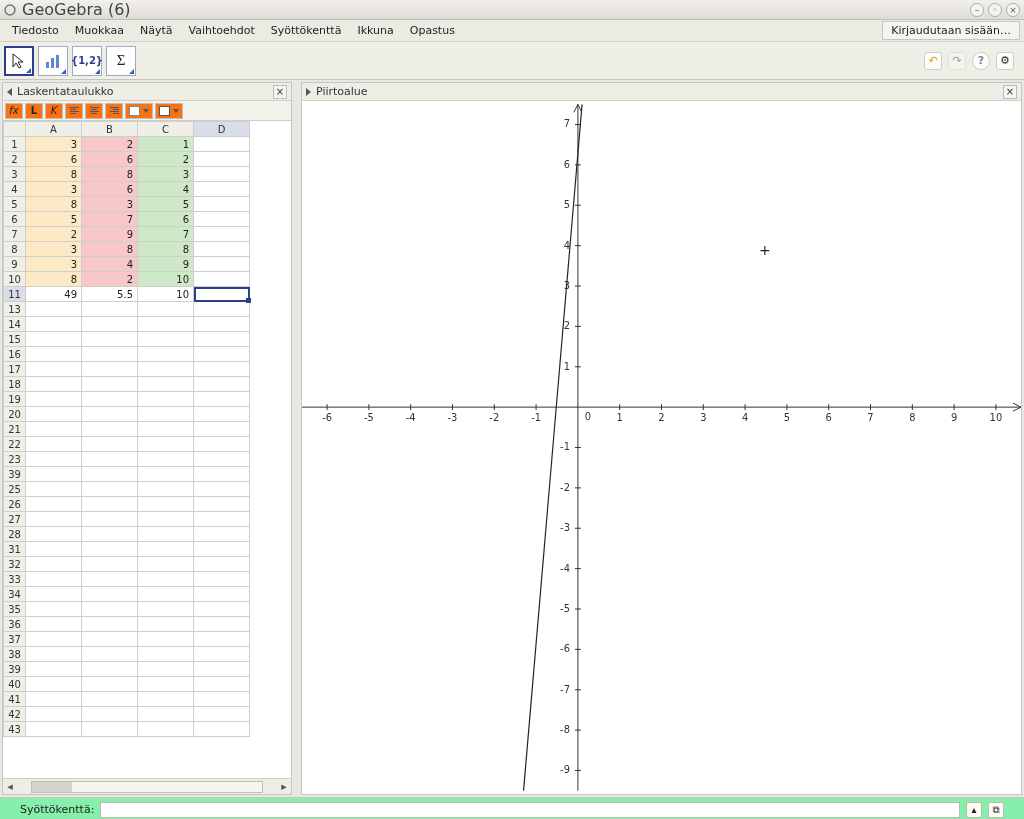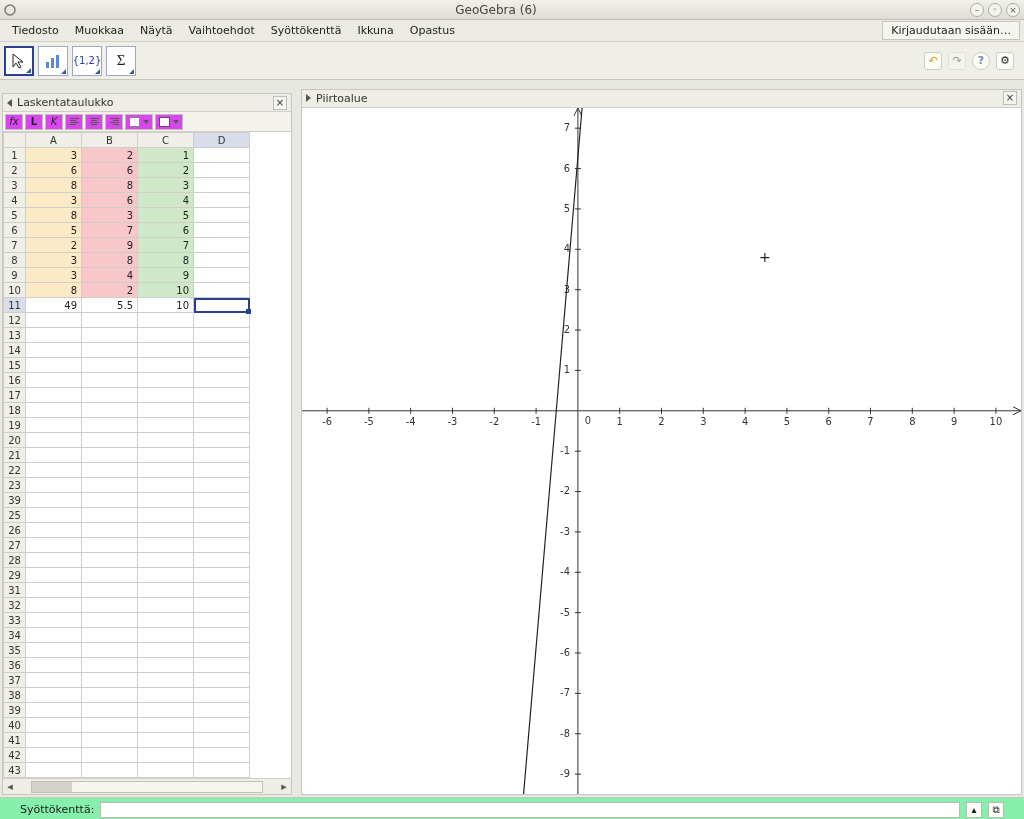--- a/index.html
+++ b/index.html
@@ -1,44 +1,44 @@
 <!DOCTYPE html>
 <html><head>
 <meta charset="utf-8">
 <style>
   * { box-sizing: border-box; margin: 0; padding: 0; }
   html, body { width: 1024px; height: 819px; font-family: "DejaVu Sans", Arial, sans-serif; font-size: 11px; color: #222; background: #e8e8e2; overflow: hidden; }
   .titlebar { height: 20px; background: linear-gradient(#f1f0ea,#dedcd4); border-bottom: 1px solid #bfbfb8; display: flex; align-items: center; padding: 0 4px; }
   .titlebar .icon { width: 12px; height: 12px; margin-right: 6px; display:inline-block; }
-  .titlebar .title { flex: 1; text-align: center; color: #444; font-size: 12px; }
+  .titlebar .title { flex: 1; color: #444; font-size: 16px; }
   .winbtns { display: flex; gap: 4px; margin-left: auto; }
   .winbtn { width: 14px; height: 14px; border: 1px solid #aaa; border-radius: 50%; background: #f5f5f0; color:#555; font-size:9px; line-height:12px; text-align:center; }
   .menubar { height: 22px; background: #ebeae3; border-bottom: 1px solid #d0cec7; display: flex; align-items: center; padding: 0 4px; }
   .menubar .menu-item { padding: 2px 8px; color:#222; cursor:default; }
   .menubar .login { margin-left:auto; border:1px solid #c7c5bd; padding:2px 8px; background:#f5f5ef; font-size:11px; }
 
   .toolbar { height: 38px; background: #efeee7; border-bottom: 1px solid #c7c5bd; display:flex; align-items:center; padding: 2px 4px; gap: 4px; }
   .tool { width:30px; height:30px; border:1px solid #9da8c4; background:#fff; display:flex; align-items:center; justify-content:center; position:relative; }
   .tool.selected { border:2px solid #2a3f8f; }
   .tool .corner { position:absolute; bottom:1px; right:1px; width:0; height:0; border-left:5px solid transparent; border-bottom:5px solid #3a5aaa; }
   .toolbar-right { margin-left:auto; display:flex; align-items:center; gap:6px; padding-right:6px; }
   .toolbar-right .sbtn { width:18px; height:18px; border:1px solid #ccc; border-radius:3px; background:#fdfdf8; display:flex; align-items:center; justify-content:center; }
 
-  .main { display:flex; height: calc(819px - 20px - 22px - 38px - 22px); align-items: flex-end; }
+  .main { display:flex; height: calc(819px - 20px - 22px - 38px - 22px); }
   .panel { display:flex; flex-direction:column; border:1px solid #c7c5bd; background:#fff; }
   .panel-left { width: 290px; margin: 2px 2px 2px 2px; }
   .panel-right { flex:1; margin: 2px 2px 2px 7px; }
   .panel-header { height:18px; background:#eeede6; border-bottom:1px solid #d0cec7; display:flex; align-items:center; padding:0 4px; font-size:11px; color:#333; }
   .panel-header .tri { width:0; height:0; border-top:4px solid transparent; border-bottom:4px solid transparent; margin-right:5px; }
   .panel-left .panel-header .tri { border-right:5px solid #555; }
   .panel-right .panel-header .tri { border-left:5px solid #555; }
   .panel-header .close { margin-left:auto; width:14px; height:14px; border:1px solid #bbb; background:#f5f5f0; line-height:12px; font-size:10px; text-align:center; }
 
   .ss-toolbar { height:20px; border-bottom:1px solid #d0cec7; background:#f3f2eb; display:flex; align-items:center; padding:0 2px; gap:2px; }
-  .ssbtn { height:16px; min-width:18px; border:1px solid #c0beb6; background:#d946ef; display:flex; align-items:center; justify-content:center; padding:0 3px; font-size:10px; }
+  .ssbtn { height:16px; min-width:18px; border:1px solid #c0beb6; background:#f97316; display:flex; align-items:center; justify-content:center; padding:0 3px; font-size:10px; }
   .ssbtn.bold { font-weight:bold; }
   .ssbtn.italic { font-style:italic; }
   .ssbtn .dd { margin-left:3px; width:0;height:0;border-left:3px solid transparent;border-right:3px solid transparent;border-top:4px solid #555; }
   .ssbtn.fill { width:28px; }
   .ssbtn.fill .sw { width:14px;height:10px;border:1px solid #888; }
   .ssbtn .alignbars { display:flex; flex-direction:column; gap:1px; }
   .ssbtn .alignbars span { display:block; height:1px; background:#555; }
 
   .grid-wrap { flex:1; display:flex; flex-direction:column; overflow:hidden; }
   .grid-scroll { overflow-x:auto; overflow-y:scroll; flex:1; }
@@ -105,21 +105,21 @@
   </div>
   <div class="tool">
     <svg width="18" height="18" viewBox="0 0 18 18">
         <rect x="2" y="10" width="3" height="6" fill="#5b87d6"></rect>
         <rect x="7" y="6" width="3" height="10" fill="#5b87d6"></rect>
         <rect x="12" y="3" width="3" height="13" fill="#5b87d6"></rect>
       </svg>
     <span class="corner"></span>
   </div>
   <div class="tool">
-    <span style="color:#2a3f8f;font-weight:normal;font-size:10px;">{1,2}</span>
+    <span style="color:#2a3f8f;font-weight:bold;font-size:10px;">{1,2}</span>
     <span class="corner"></span>
   </div>
   <div class="tool">
     <span style="font-size:15px;font-family:serif;">Σ</span>
     <span class="corner"></span>
   </div>
   <div class="toolbar-right">
     <div class="sbtn">
         <span style="color:#d6a21c;">↶</span>
       </div>
@@ -262,27 +262,20 @@
                 <td class="colD "></td>
               </tr>
               <tr class="sumrow">
                 <th class="rowhead sel">11</th>
                 <td class=" ">49</td>
                 <td class=" ">5.5</td>
                 <td class=" ">10</td>
                 <td class=" sel"></td>
               </tr>
               <tr class="">
-                <th class="rowhead ">12</th>
-                <td class=" "></td>
-                <td class=" "></td>
-                <td class=" "></td>
-                <td class=" "></td>
-              </tr>
-              <tr class="">
                 <th class="rowhead ">13</th>
                 <td class=" "></td>
                 <td class=" "></td>
                 <td class=" "></td>
                 <td class=" "></td>
               </tr>
               <tr class="">
                 <th class="rowhead ">14</th>
                 <td class=" "></td>
                 <td class=" "></td>
@@ -375,27 +368,20 @@
               </tr>
               <tr class="">
                 <th class="rowhead ">27</th>
                 <td class=" "></td>
                 <td class=" "></td>
                 <td class=" "></td>
                 <td class=" "></td>
               </tr>
               <tr class="">
                 <th class="rowhead ">28</th>
-                <td class=" "></td>
-                <td class=" "></td>
-                <td class=" "></td>
-                <td class=" "></td>
-              </tr>
-              <tr class="">
-                <th class="rowhead ">29</th>
                 <td class=" "></td>
                 <td class=" "></td>
                 <td class=" "></td>
                 <td class=" "></td>
               </tr>
               <tr class="">
                 <th class="rowhead ">31</th>
                 <td class=" "></td>
                 <td class=" "></td>
                 <td class=" "></td>

